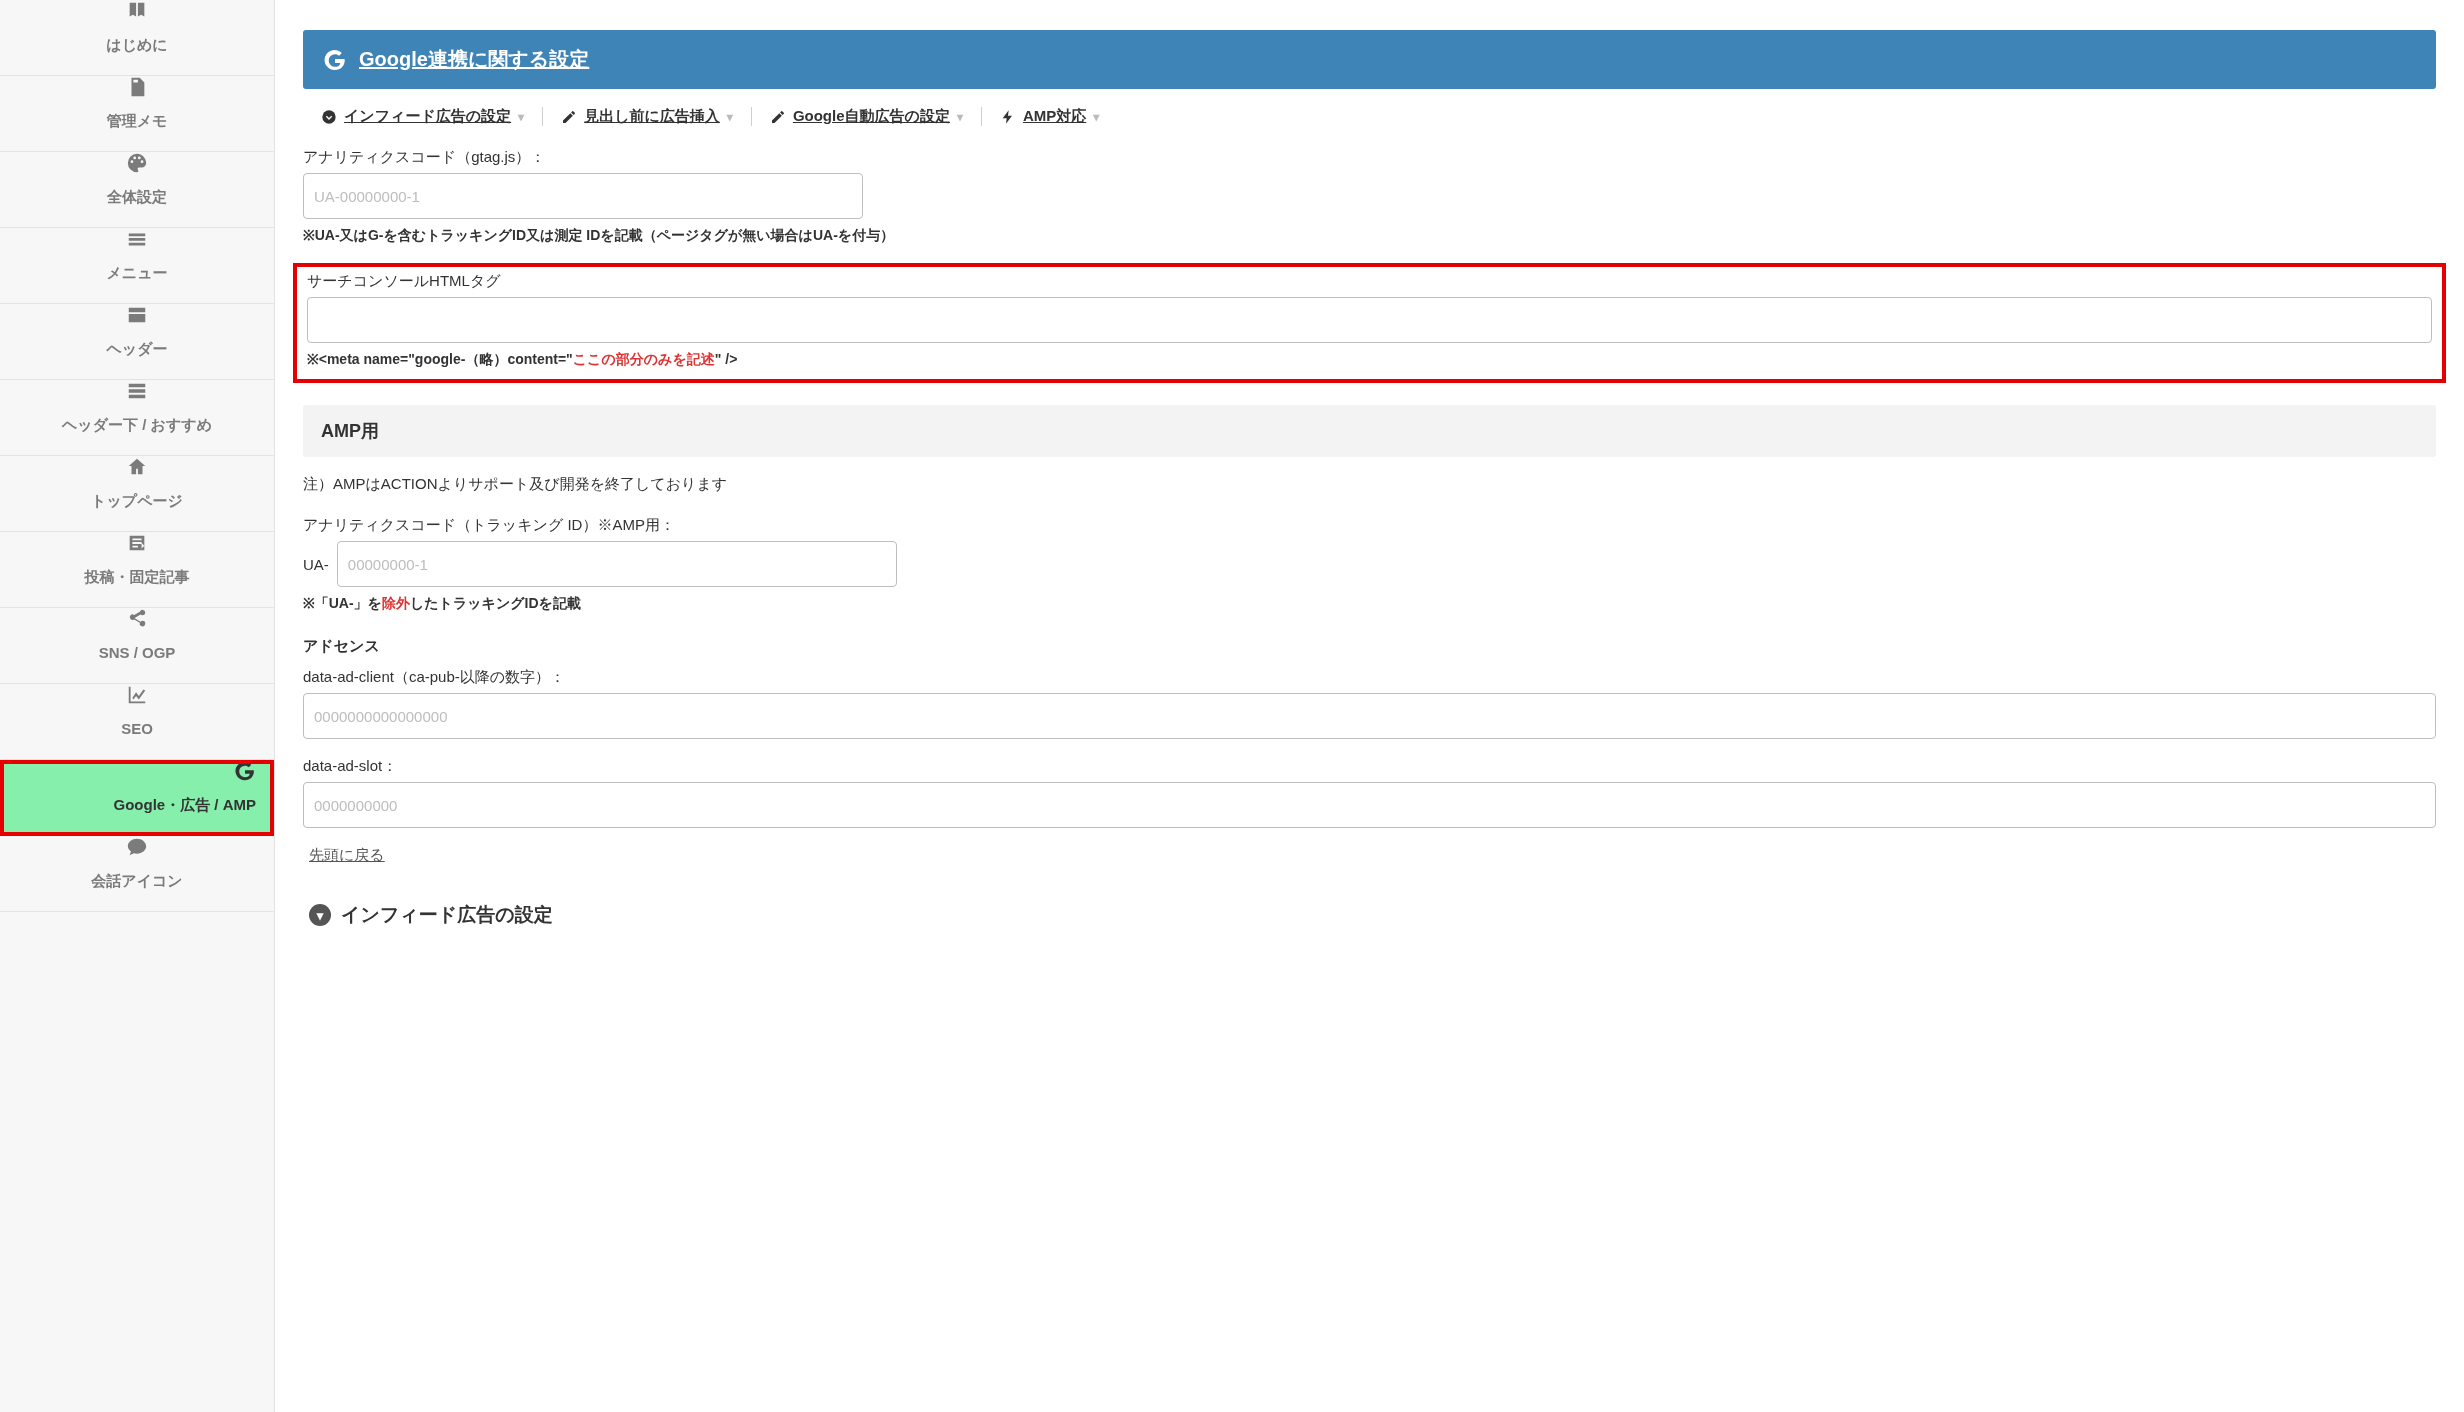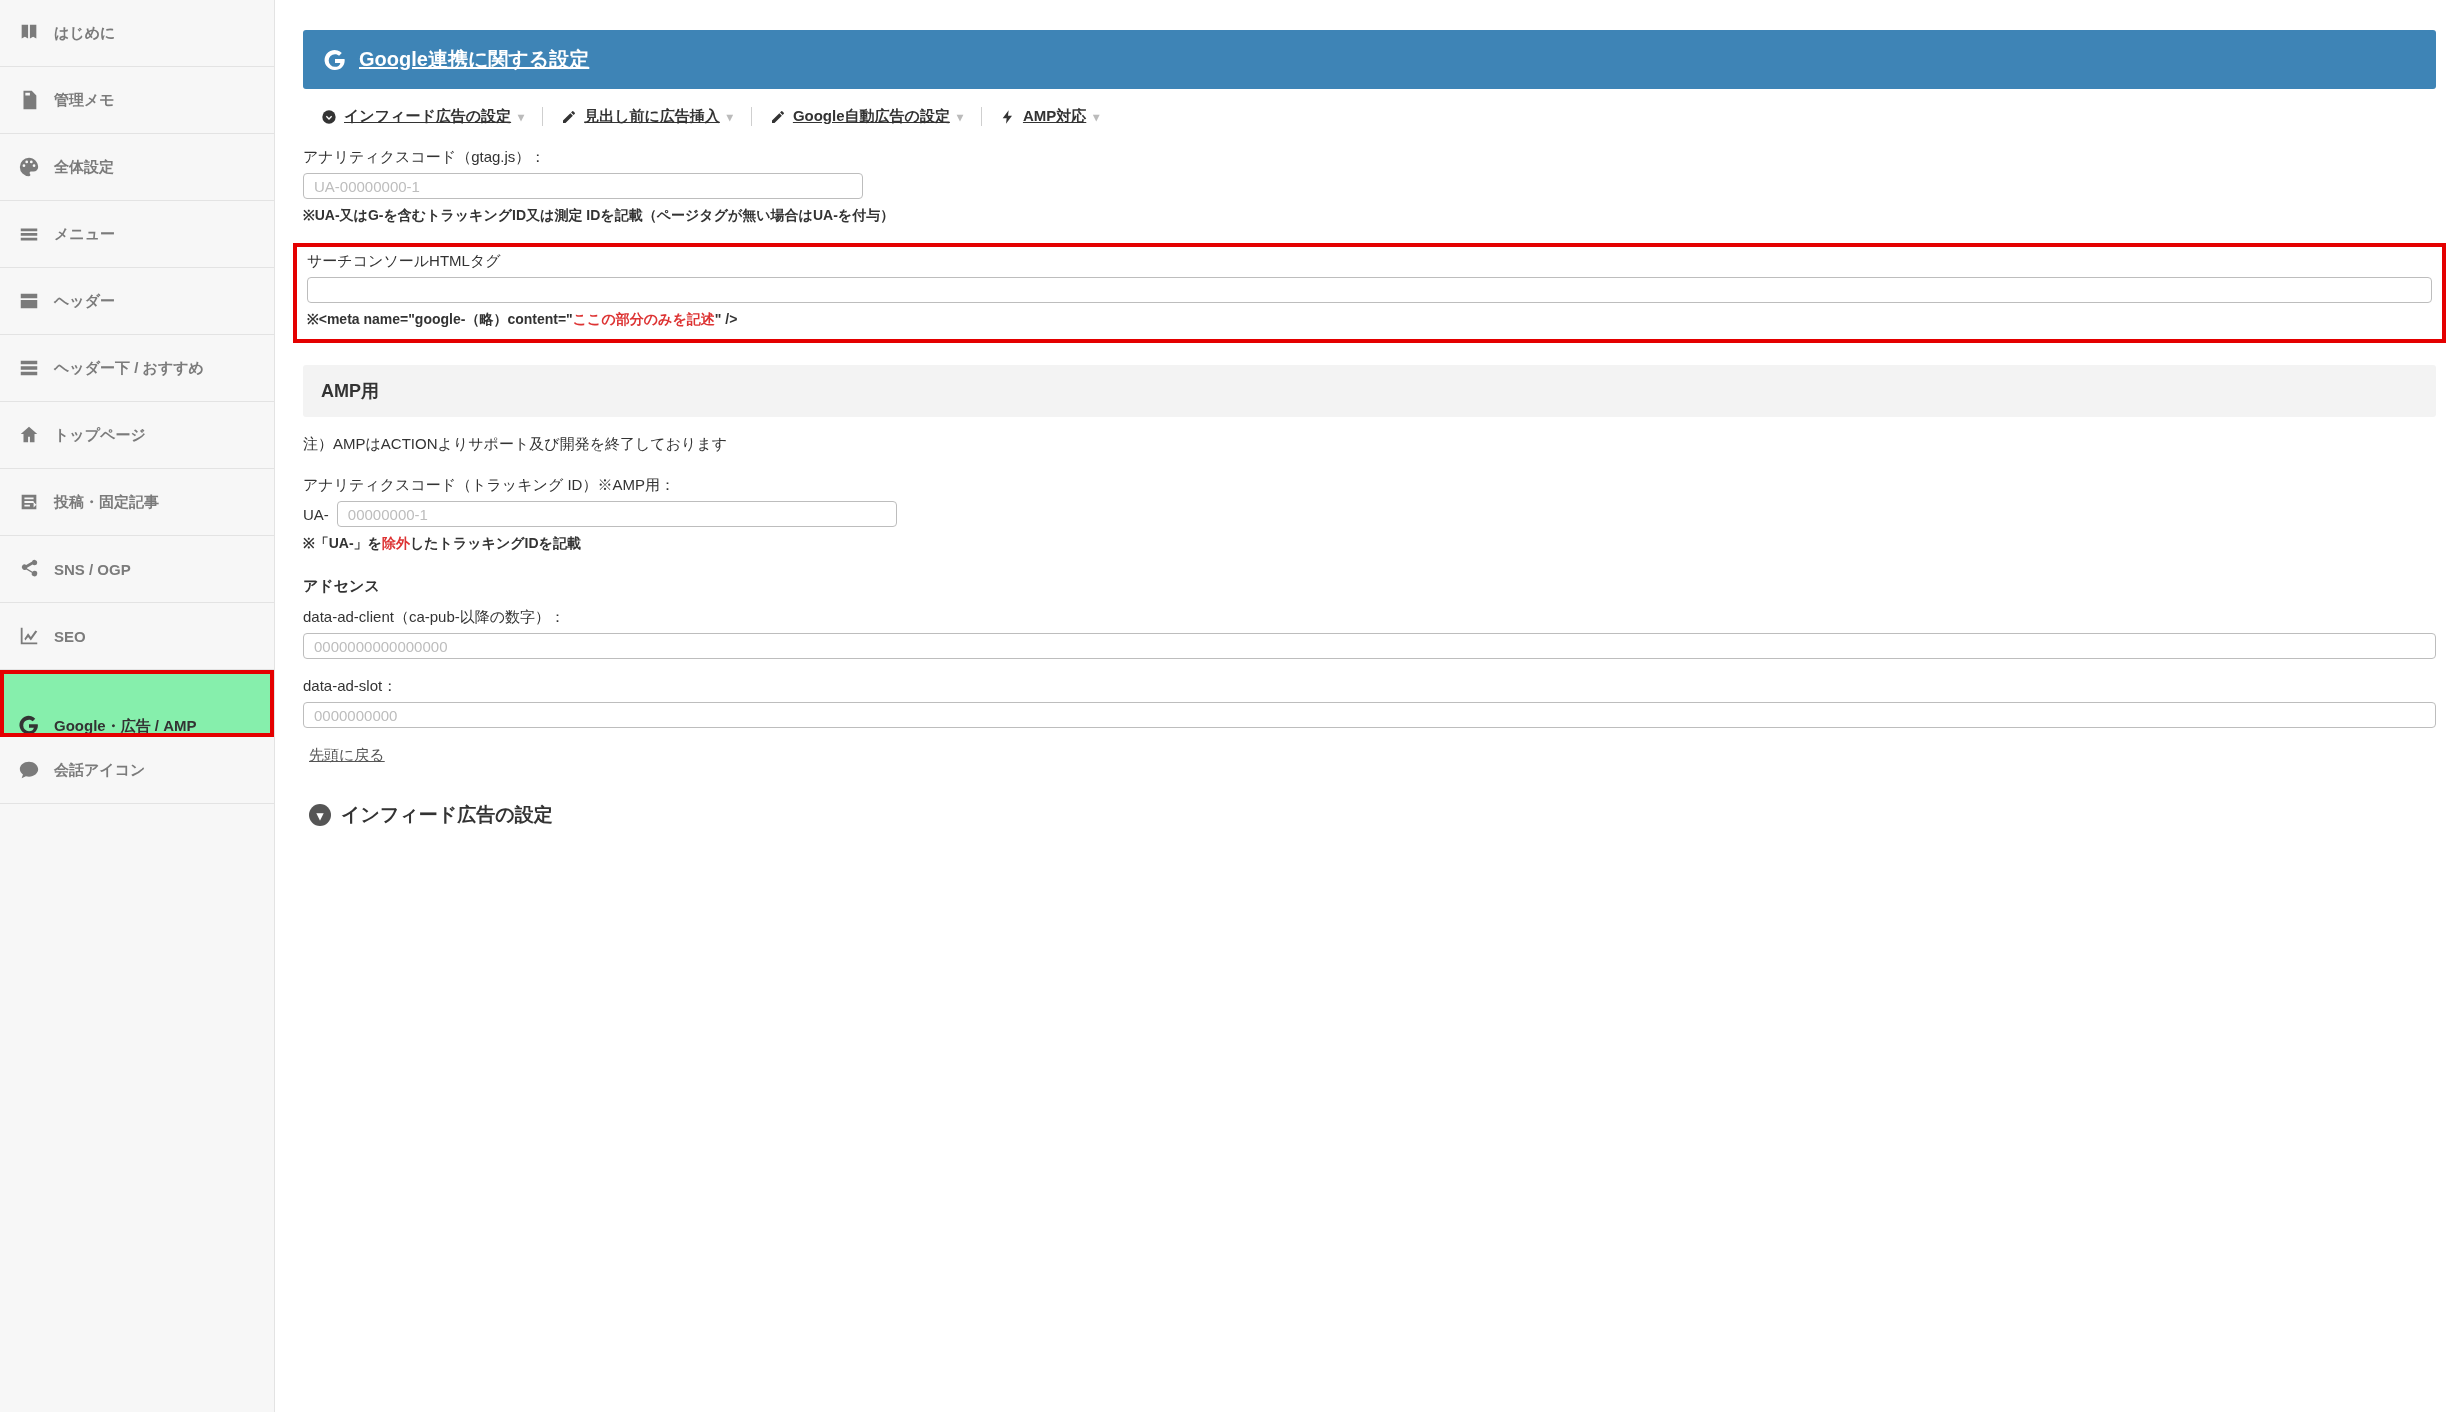--- a/index.html
+++ b/index.html
@@ -1,41 +1,41 @@
 <!DOCTYPE html>
 <html><head>
 <meta charset="utf-8">
 <style>
 * { margin: 0; padding: 0; box-sizing: border-box; }
 body { font-family: -apple-system, "Hiragino Kaku Gothic ProN", "Hiragino Sans", Meiryo, sans-serif; background: #fff; color: #333; font-size: 14px; }
 .layout { display: flex; min-height: 100vh; }
 
 .sidebar { width: 275px; flex-shrink: 0; background: #f7f7f7; border-right: 1px solid #e3e3e3; }
-.sidebar-item { display: flex; align-items: center; gap: 14px; padding: 0 18px; height: 67px; border-bottom: 1px solid #e3e3e3; color: #7b7b7b; font-weight: 700; font-size: 15px; cursor: pointer; }
+.sidebar-item { display: flex; align-items: center; gap: 14px; padding: 0 18px; height: 76px; border-bottom: 1px solid #e3e3e3; color: #7b7b7b; font-weight: 700; font-size: 15px; cursor: pointer; flex-direction: column; }
 .sidebar-item.active { background: #86efac; color: #333; align-items: flex-end; }
 .sidebar-item .icon { width: 22px; height: 22px; display:inline-flex; align-items:center; justify-content:center; flex-shrink:0; }
 .sidebar-item .icon svg { width: 22px; height: 22px; fill: #7b7b7b; }
 .sidebar-item.active .icon svg { fill: #333; }
 
 .highlight-box { outline: 4px solid #e40000; outline-offset: -4px; }
 
 .main { flex: 1; padding: 30px 28px; }
 .banner { background: #3e84b6; color: #fff; border-radius: 3px; padding: 16px 20px; display: flex; align-items: center; gap: 12px; font-size: 20px; font-weight: 700; margin-bottom: 18px; text-decoration: underline; }
 .banner .g-icon { width: 24px; height: 24px; display:inline-flex; align-items:center; justify-content:center; }
 
 .anchors { display: flex; align-items: center; gap: 0; margin-bottom: 22px; flex-wrap: wrap; }
 .anchor { display: inline-flex; align-items: center; gap: 7px; padding: 0 18px; color: #333; font-weight: 700; font-size: 15px; }
 .anchor + .anchor { border-left: 1px solid #cfcfcf; }
 .anchor .ico { width: 16px; height: 16px; display:inline-flex; align-items:center; justify-content:center; }
 .anchor .ico svg { width:16px; height:16px; fill:#333; }
 .anchor .txt { text-decoration: underline; }
 .anchor .chev { font-size: 12px; color: #bbb; }
 
 .field-label { font-size: 15px; color: #333; margin-bottom: 6px; }
-input[type=text].tinput { width: 560px; max-width: 100%; height: 26px; border: 1px solid #bdbdbd; border-radius: 4px; padding: 0 10px; font-size: 15px; color: #333; }
+input[type=text].tinput { width: 560px; max-width: 100%; height: 46px; border: 1px solid #bdbdbd; border-radius: 4px; padding: 0 10px; font-size: 15px; color: #333; }
 input[type=text].tinput::placeholder { color: #bdbdbd; }
 input[type=text].tinput.full { width: 100%; }
 .note { font-size: 14px; color: #333; margin-top: 6px; font-weight:700; }
 
 .hl-section { border: 4px solid #e40000; padding: 5px 10px 10px 10px; margin-top: 18px; margin-left: -10px; margin-right: -10px; }
 
 .section-heading { background: #f3f3f3; padding: 14px 18px; font-size: 18px; font-weight: 700; margin-top: 22px; border-radius: 3px; }
 .sub-heading { font-size: 15px; font-weight: 700; margin-top: 24px; margin-bottom: 12px; }
 
 .plain { font-size: 15px; margin-top: 18px; }

